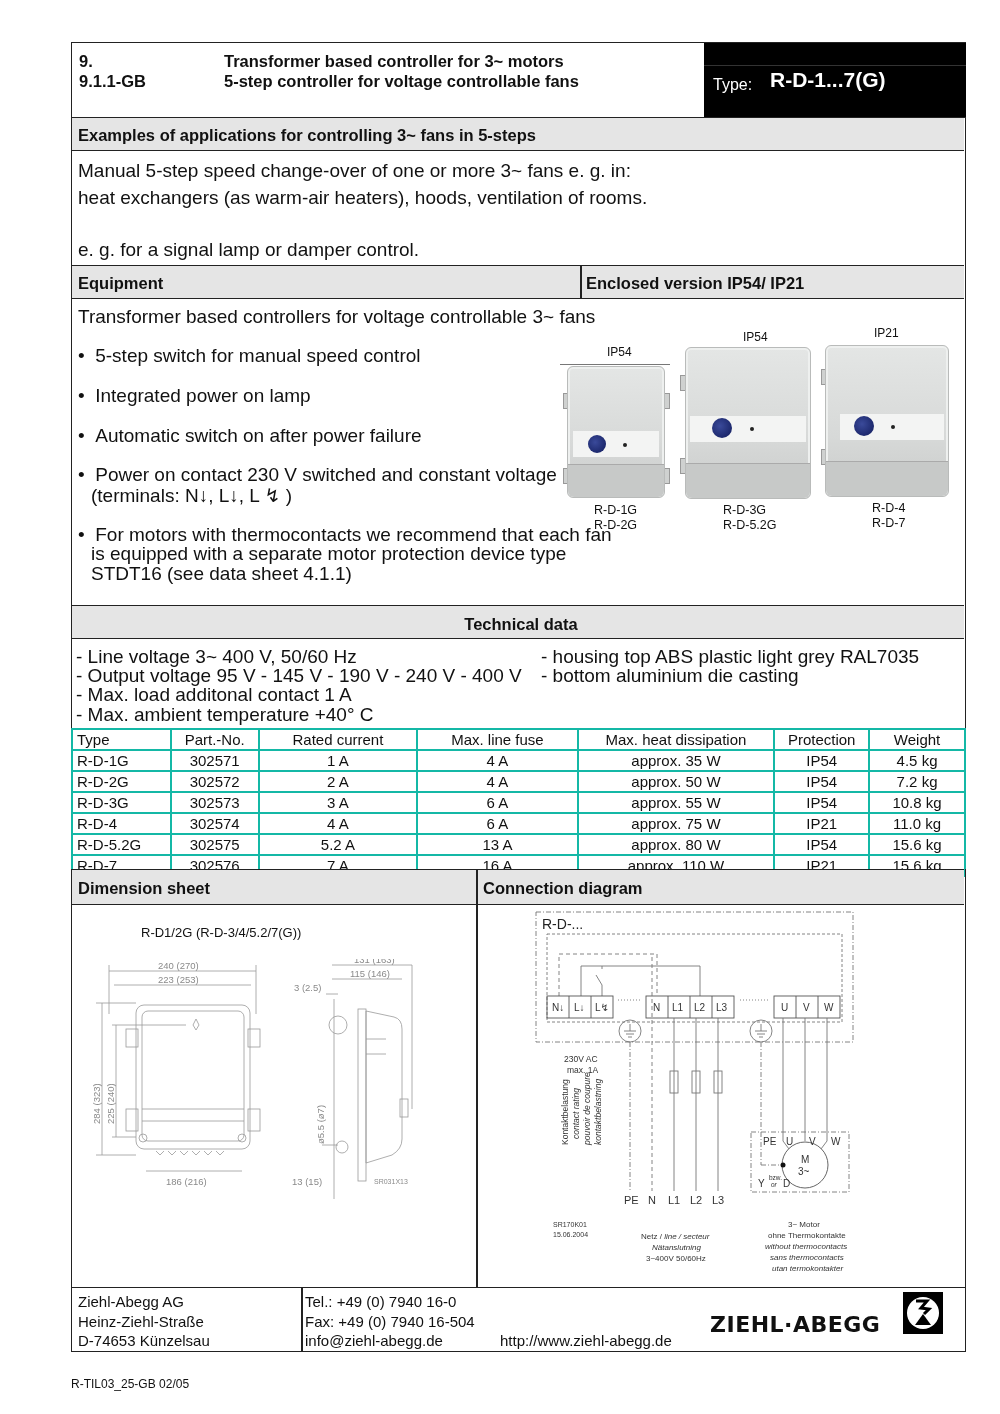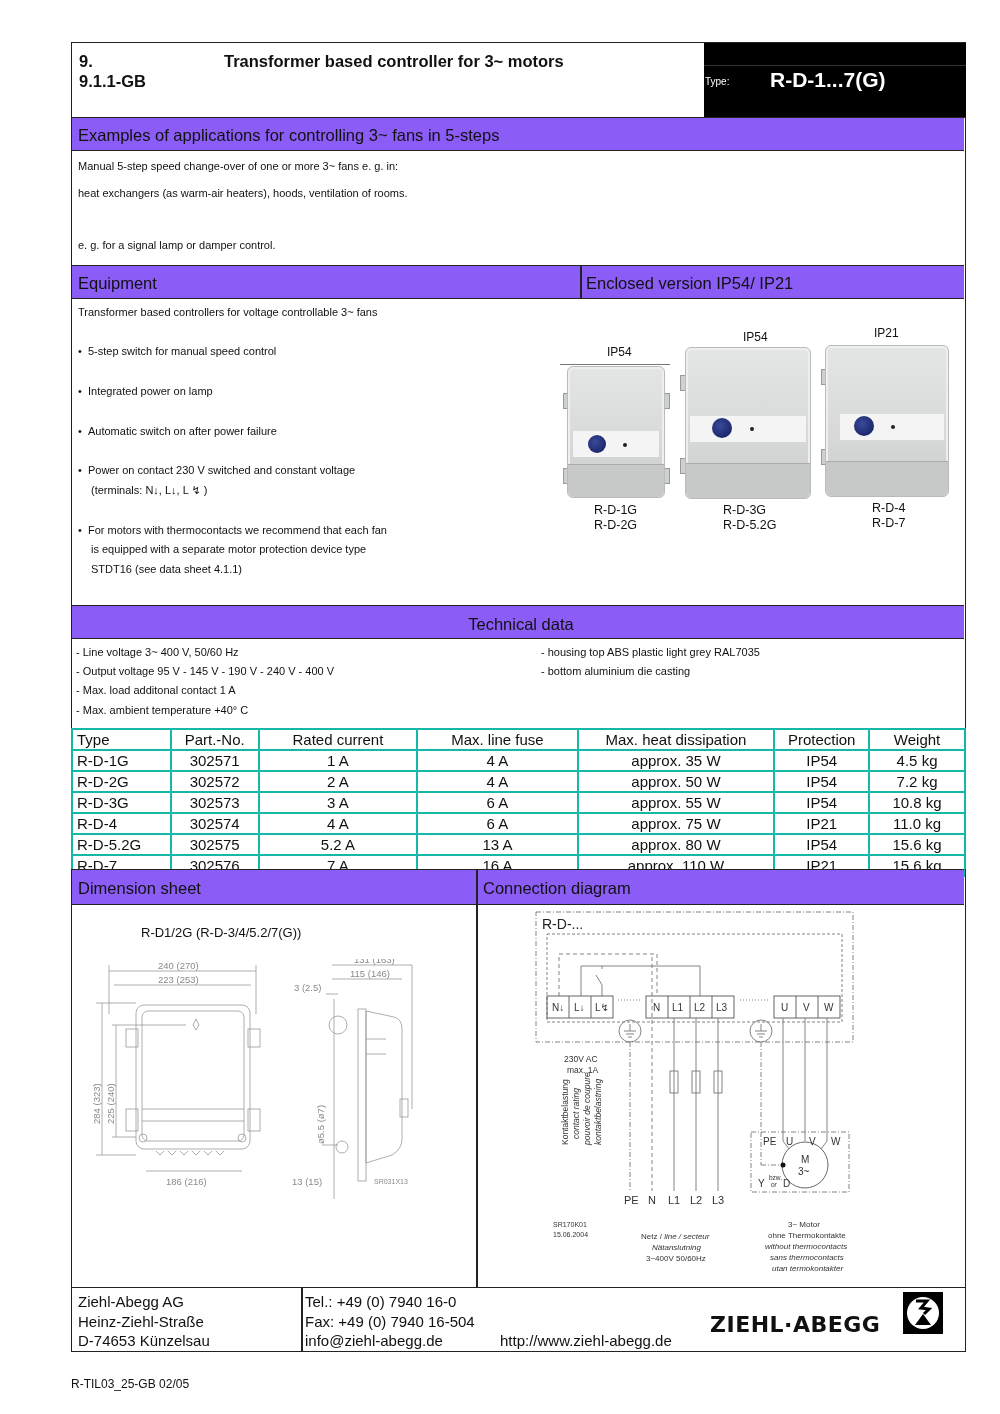--- a/index.html
+++ b/index.html
@@ -4,26 +4,26 @@
 <style>
   html, body { margin:0; padding:0; background:#fff; }
   body { width:1000px; height:1414px; position:relative; font-family:"Liberation Sans", sans-serif; color:#111; overflow:hidden; }
   .abs { position:absolute; }
   .hdr { position:absolute; left:71px; top:42px; width:895px; height:76px; border:1.5px solid #222; box-sizing:border-box; background:#fff; }
   .hdr .l1 { position:absolute; left:7px; top:9px; font-weight:bold; font-size:16.5px; }
   .hdr .l2 { position:absolute; left:7px; top:29px; font-weight:bold; font-size:16.5px; }
   .hdr .t1 { position:absolute; left:152px; top:9px; font-weight:bold; font-size:16.5px; }
   .hdr .t2 { position:absolute; left:152px; top:29px; font-weight:bold; font-size:16.5px; }
   .typebox { position:absolute; left:632px; top:0; width:262px; height:74px; background:#000; color:#fff; }
-  .typebox .lbl { position:absolute; left:1px; top:33px; font-size:10px; }
+  .typebox .lbl { position:absolute; left:9px; top:33px; font-size:16px; }
   .typebox .val { position:absolute; left:66px; top:25px; font-size:21px; font-weight:bold; }
   .typebox .rule { position:absolute; left:0; right:0; top:22px; height:1px; background:#333; }
   .section { position:absolute; left:71px; width:895px; box-sizing:border-box; border-left:1.5px solid #222; border-right:1.5px solid #222; }
-  .shead { position:absolute; background:#8b5cf6; border-top:1.5px solid #222; border-bottom:1.5px solid #222; box-sizing:border-box; font-weight:normal; font-size:16.5px; }
-  .txt { position:absolute; font-size:11px; white-space:nowrap; }
+  .shead { position:absolute; background:#e5e5e5; border-top:1.5px solid #222; border-bottom:1.5px solid #222; box-sizing:border-box; font-weight:bold; font-size:16.5px; }
+  .txt { position:absolute; font-size:19px; white-space:nowrap; }
   .vline { position:absolute; width:1.5px; background:#222; }
   table.td { position:absolute; left:71px; top:728px; width:895px; border-collapse:collapse; font-size:15px; }
   table.td td, table.td th { border:2px solid #14b8a6; height:19px; padding:0 4px; font-weight:normal; text-align:center; line-height:18px; }
   table.td td:first-child, table.td th:first-child { text-align:left; }
   .device { position:absolute; background:linear-gradient(180deg,#e4e6e5 0%,#d7d9d8 60%,#c9cbca 100%); border:1px solid #b9bbba; border-radius:6px; box-shadow: inset 0 0 0 2px #eef0ef; }
   .device .panel { position:absolute; background:#f3f4f3; }
   .device .knob { position:absolute; border-radius:50%; background:radial-gradient(circle at 40% 40%, #3a4a9a, #101a5a); }
   .device .led { position:absolute; width:4px; height:4px; border-radius:50%; background:#222; }
   .device .base { position:absolute; left:0; right:0; bottom:0; background:#c7c9c8; border-top:1px solid #aaa; border-radius:0 0 6px 6px; }
   .tab { position:absolute; background:#cfd1d0; border:1px solid #999; }
@@ -31,20 +31,21 @@
   .foot { position:absolute; font-size:15px; white-space:nowrap; }
   svg text { font-family:"Liberation Sans", sans-serif; }
 </style>
 </head>
 <body>
 
 <div class="hdr">
   <div class="l1">9.</div>
   <div class="l2">9.1.1-GB</div>
   <div class="t1">Transformer based controller for 3~ motors</div>
+  <div class="t2">5-step controller for voltage controllable fans</div>
   <div class="typebox">
     <div class="rule"></div>
     <div class="lbl">Type:</div>
     <div class="val">R-D-1...7(G)</div>
   </div>
 </div>
 
 <div class="section" style="top:117px;height:150px;">
   <div class="shead" style="left:0;top:0;width:892px;height:34px;">
     <span style="position:absolute;left:6px;top:8px;">Examples of applications for controlling 3~ fans in 5-steps</span>

